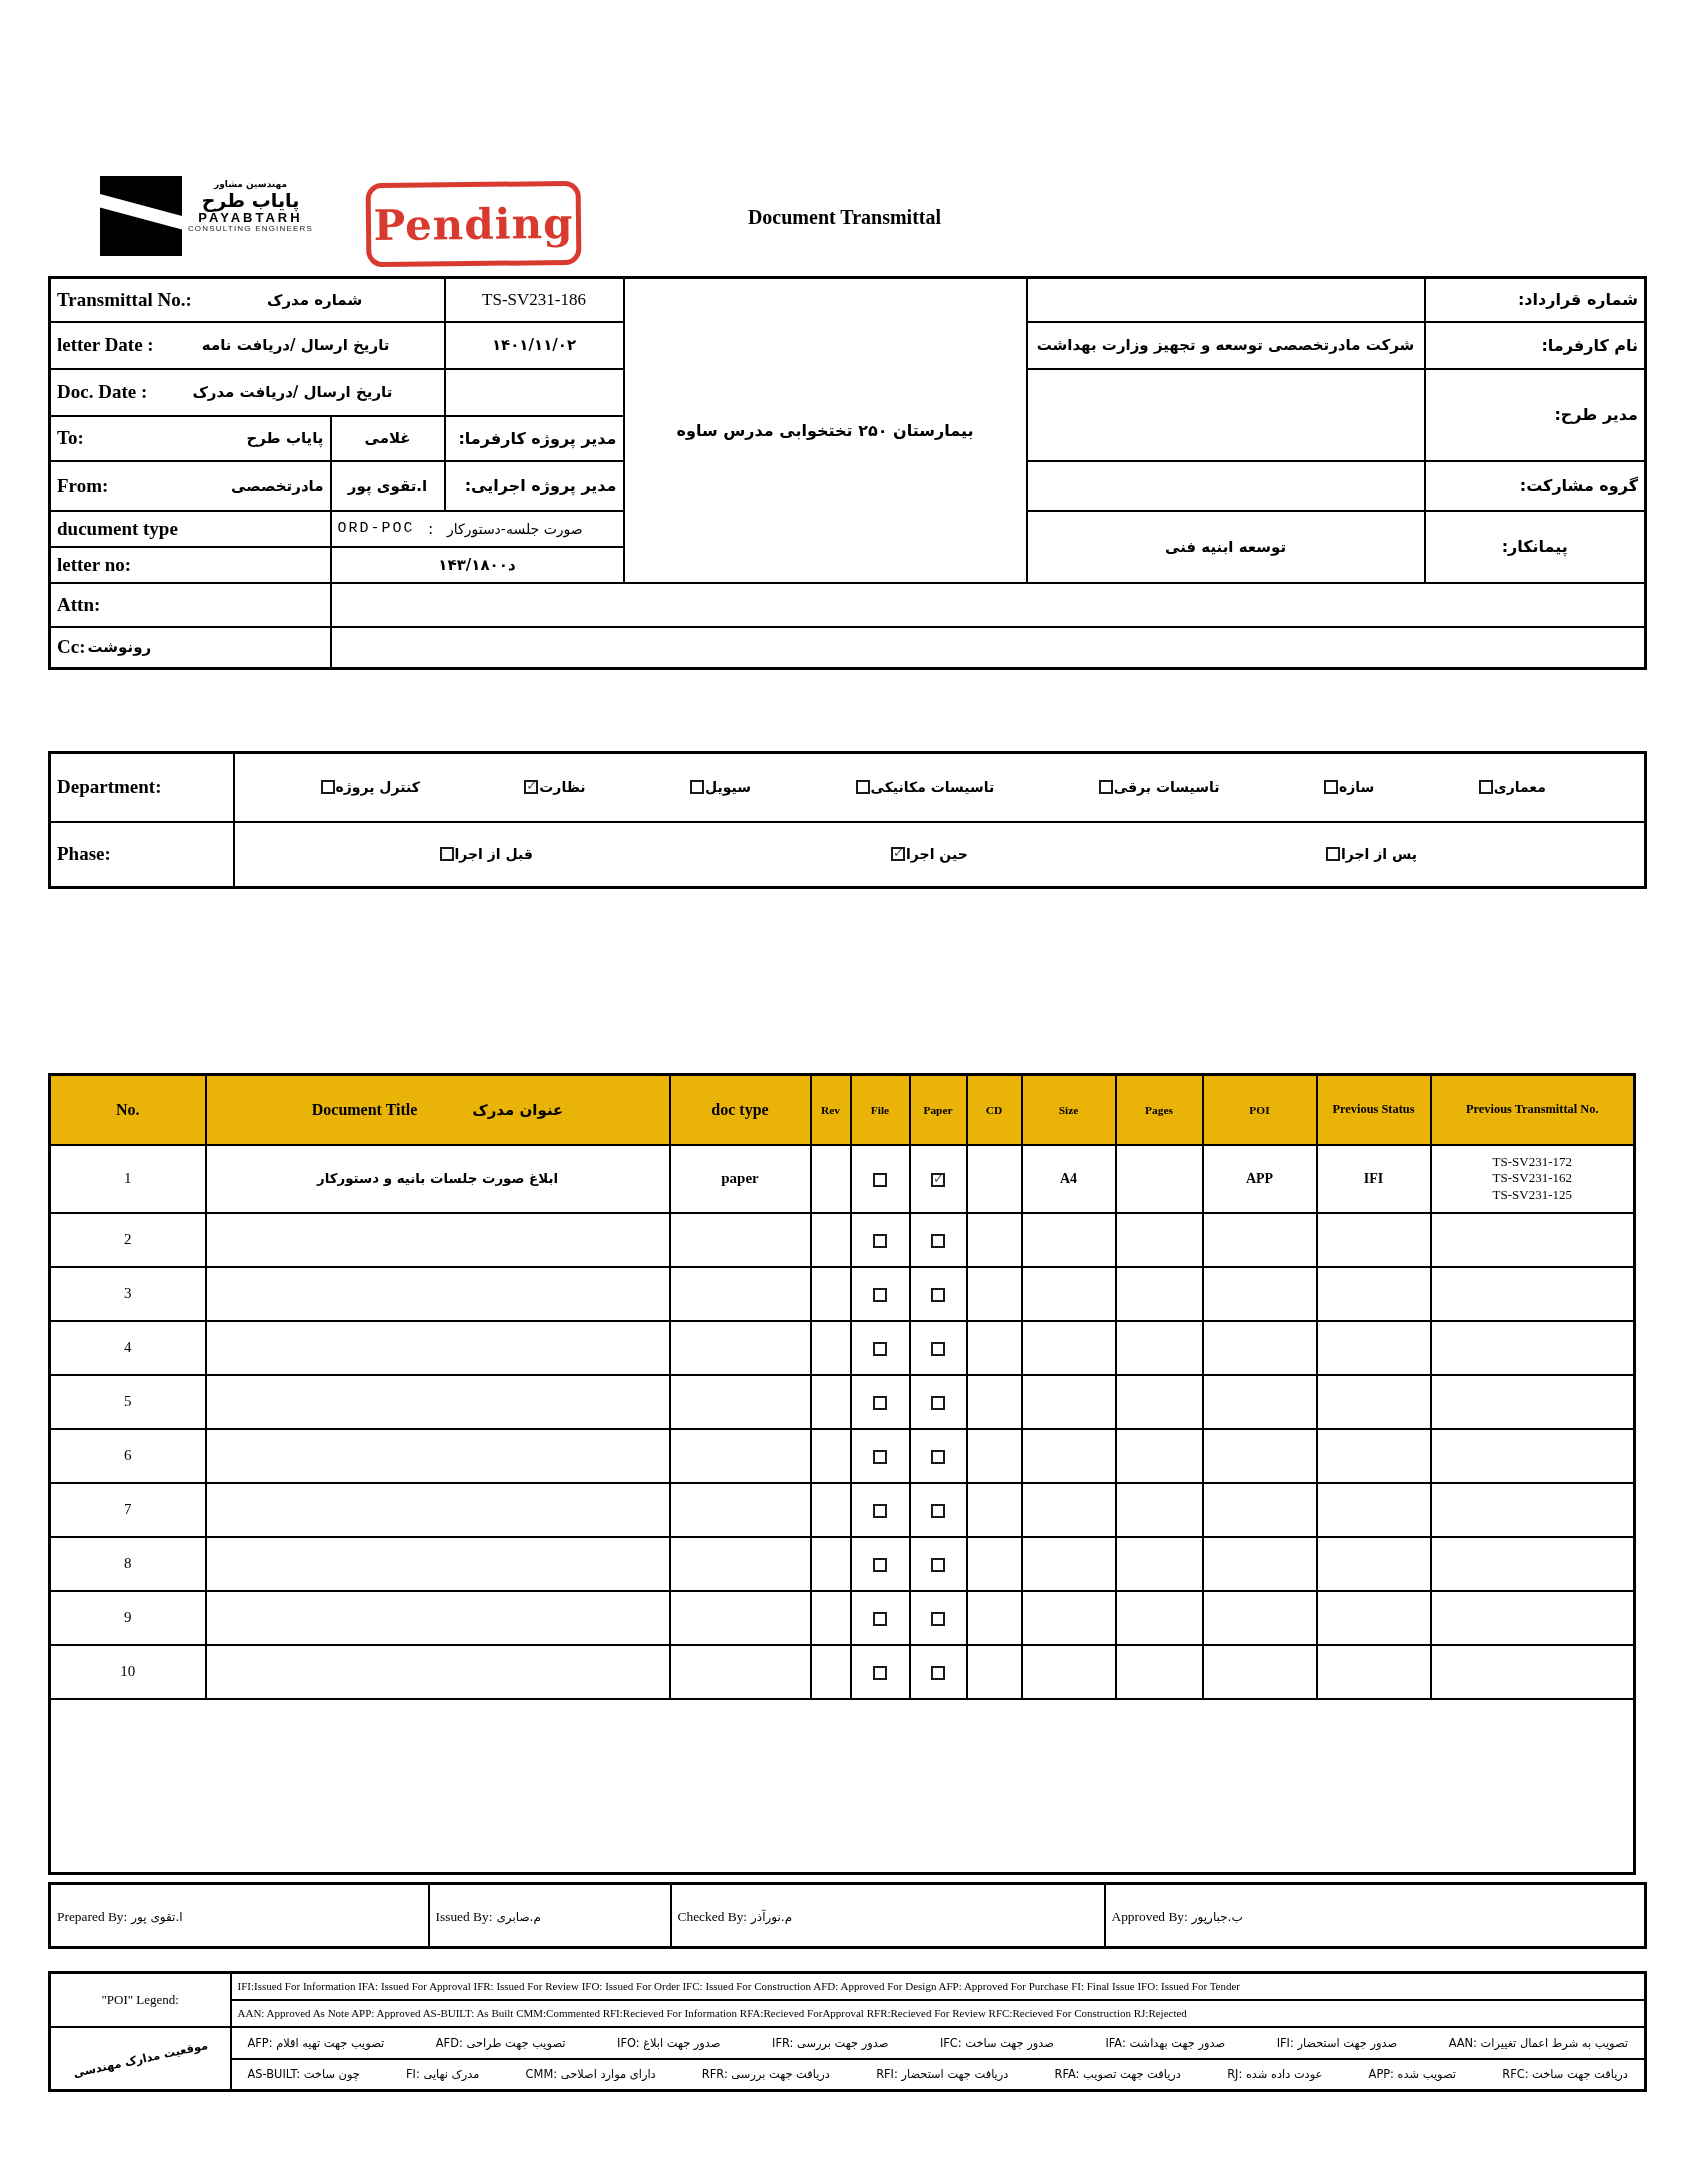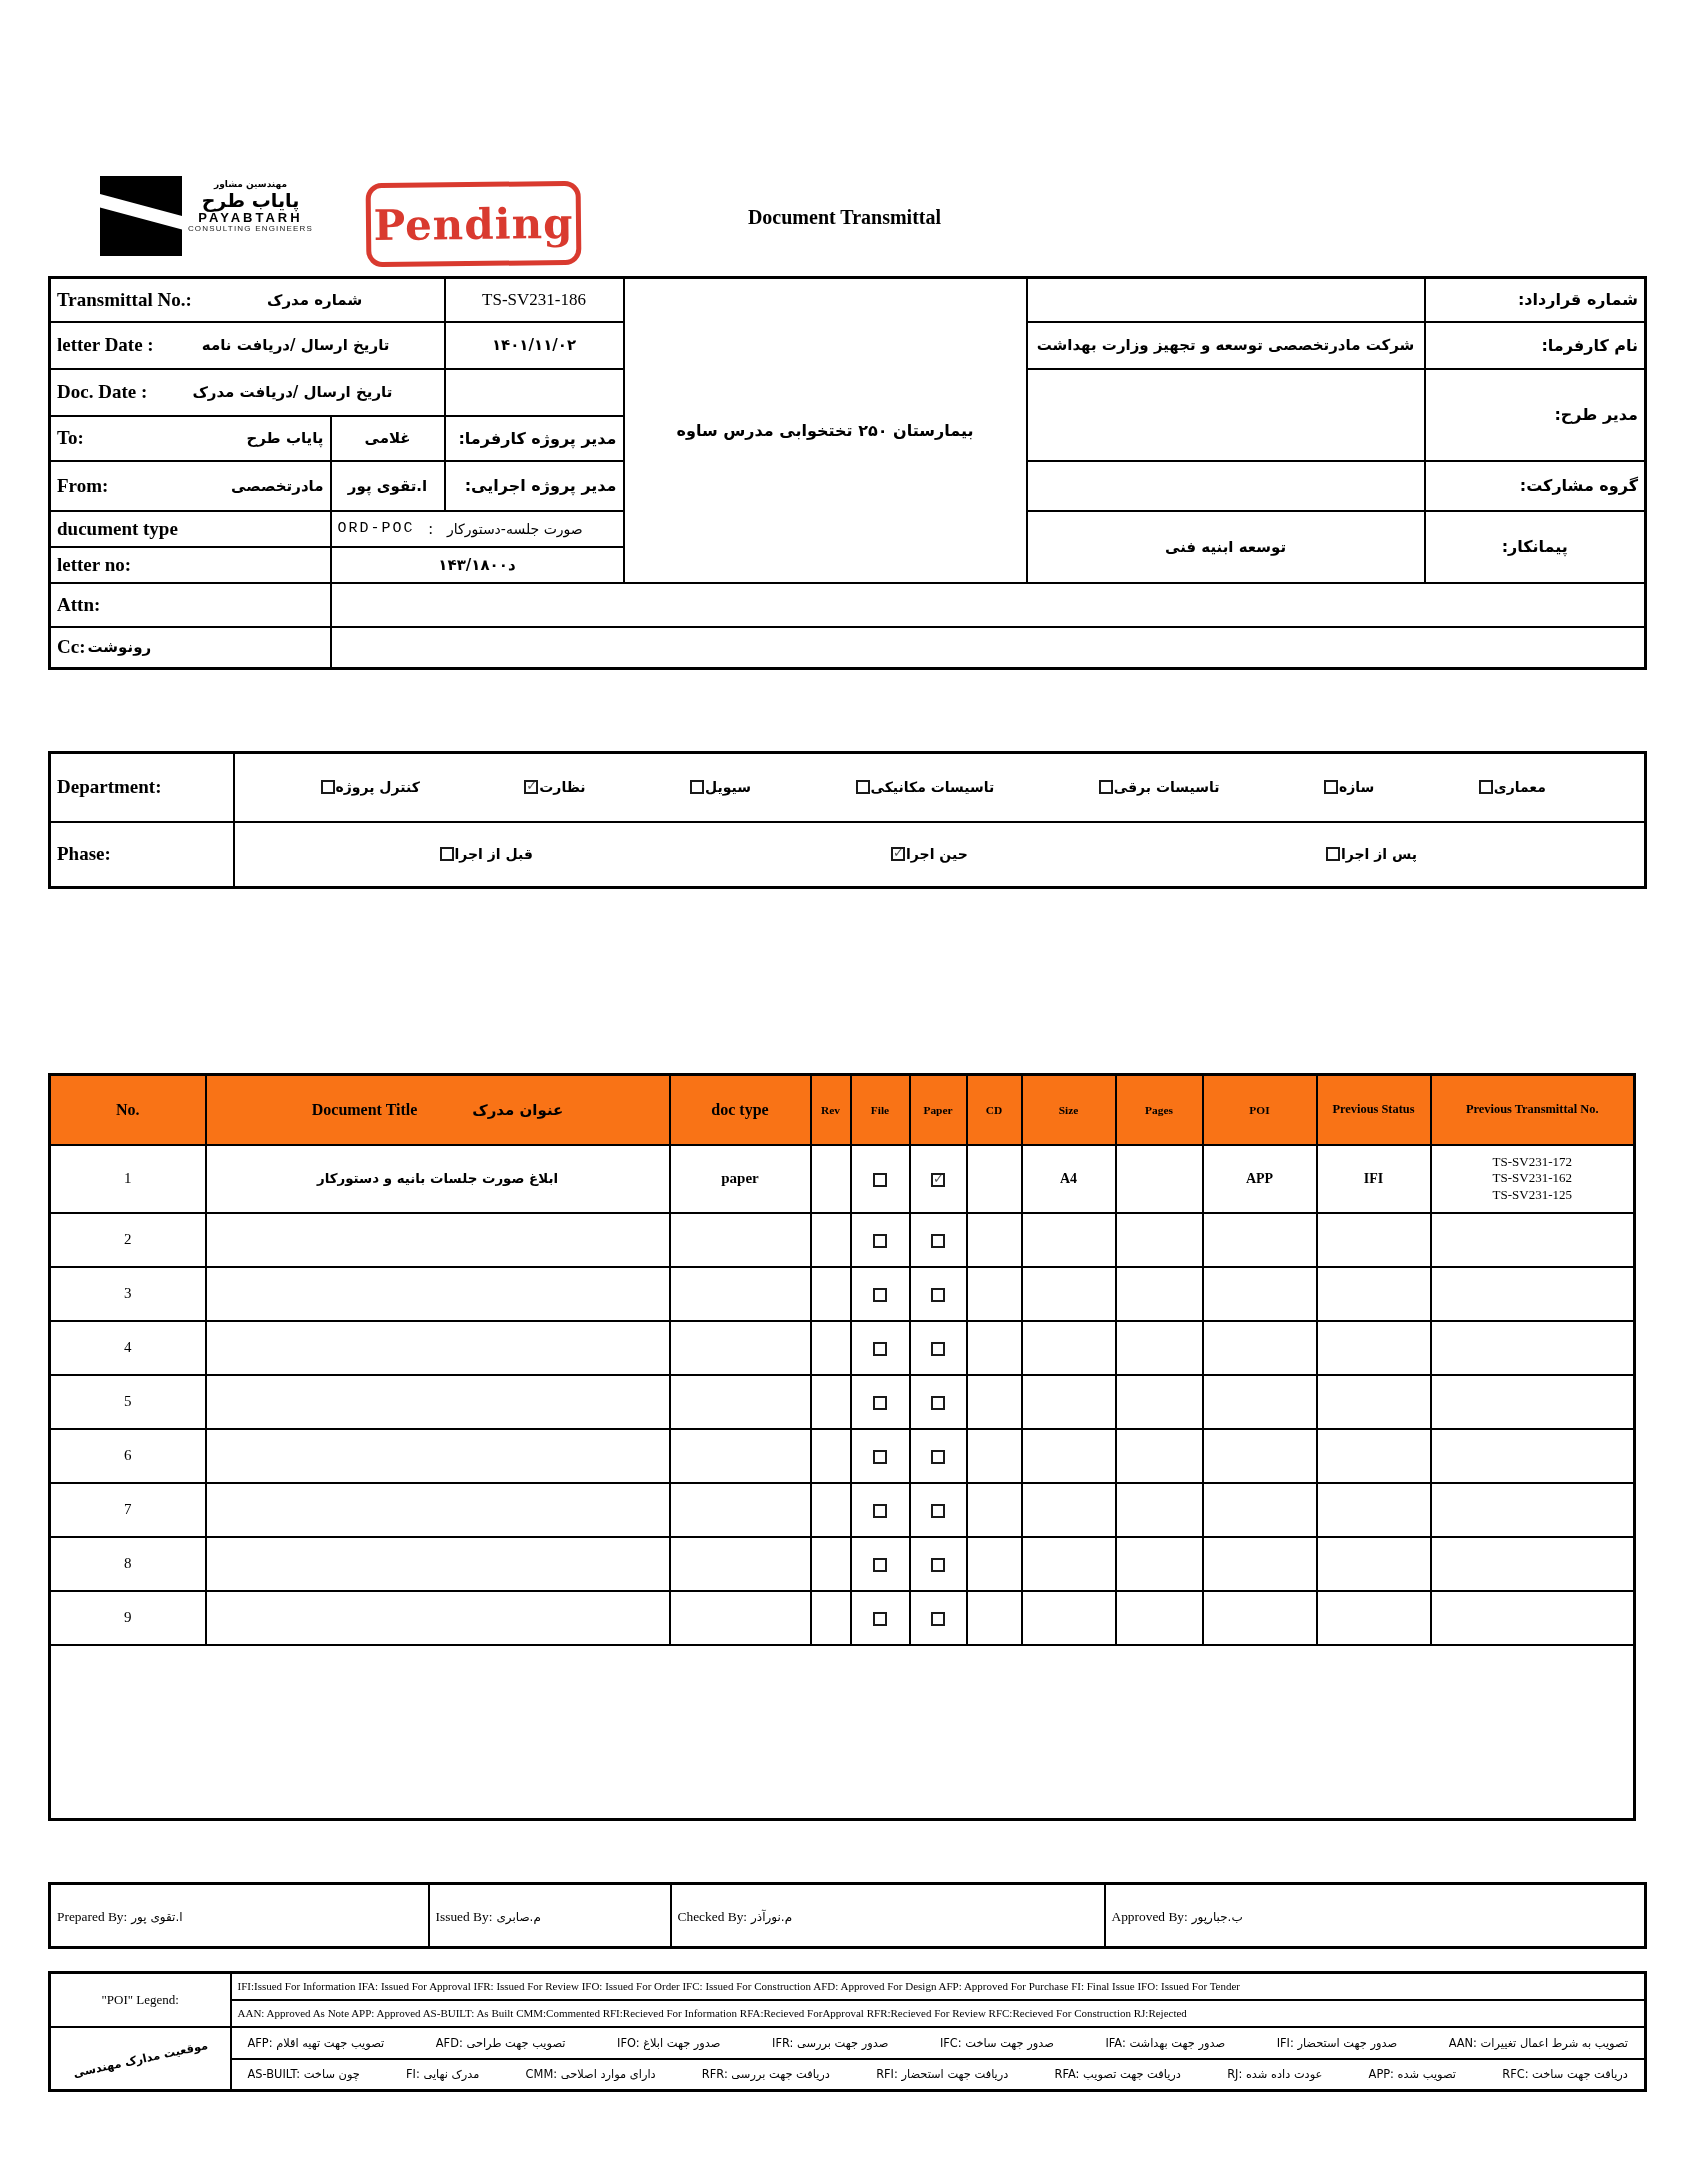--- a/index.html
+++ b/index.html
@@ -55,21 +55,21 @@
   .discipline-val{text-align:center;font-size:17px;}
 
   
   .cb{width:14px;height:14px;border:2px solid #1a1a1a;display:inline-block;position:relative;
       background:#fff;flex:none;box-sizing:border-box;vertical-align:middle;}
   .cb.checked::after{content:"\2713";position:absolute;top:-4px;left:0;font-size:13px;color:#555;
       font-family:"DejaVu Sans",sans-serif;font-weight:bold;}
 
   
   .doc-table{left:48px;top:1073px;width:1584px;}
-  .doc-table thead th{background:#f97316;font-weight:bold;text-align:center;}
+  .doc-table thead th{background:#eab308;font-weight:bold;text-align:center;}
   .th-no{font-size:16px;}
   .th-title{display:flex;justify-content:center;align-items:center;gap:55px;}
   .th-title .en{font-size:16px;}
   .th-title .fap{font-size:15px;font-weight:bold;}
   .th-doctype{font-size:16px;}
   .th-sm{font-size:11.4px;}
   .th-prev{font-size:12.4px;line-height:1.2;}
   .doc-table tbody td{text-align:center;}
   .c-no{font-size:15px;}
   .c-title{direction:rtl;font-size:13.4px;font-weight:bold;}
@@ -431,20 +431,34 @@
           <td></td>
           <td><span class="cb"></span></td>
           <td><span class="cb"></span></td>
           <td></td>
           <td class="c-size"></td>
           <td></td>
           <td class="c-poi"></td>
           <td class="c-prev"></td>
           <td class="c-trans"></td>
         </tr>
+        <tr style="height: 54px;">
+          <td class="c-no">10</td>
+          <td class="c-title fa"></td>
+          <td class="c-doctype"></td>
+          <td></td>
+          <td><span class="cb"></span></td>
+          <td><span class="cb"></span></td>
+          <td></td>
+          <td class="c-size"></td>
+          <td></td>
+          <td class="c-poi"></td>
+          <td class="c-prev"></td>
+          <td class="c-trans"></td>
+        </tr>
       </tbody>
     <tbody>
       <tr style="height:175px">
           <td colspan="12"></td>
         </tr>
     </tbody>
   </table>
 
   <table class="t sig-table">
     <colgroup>

